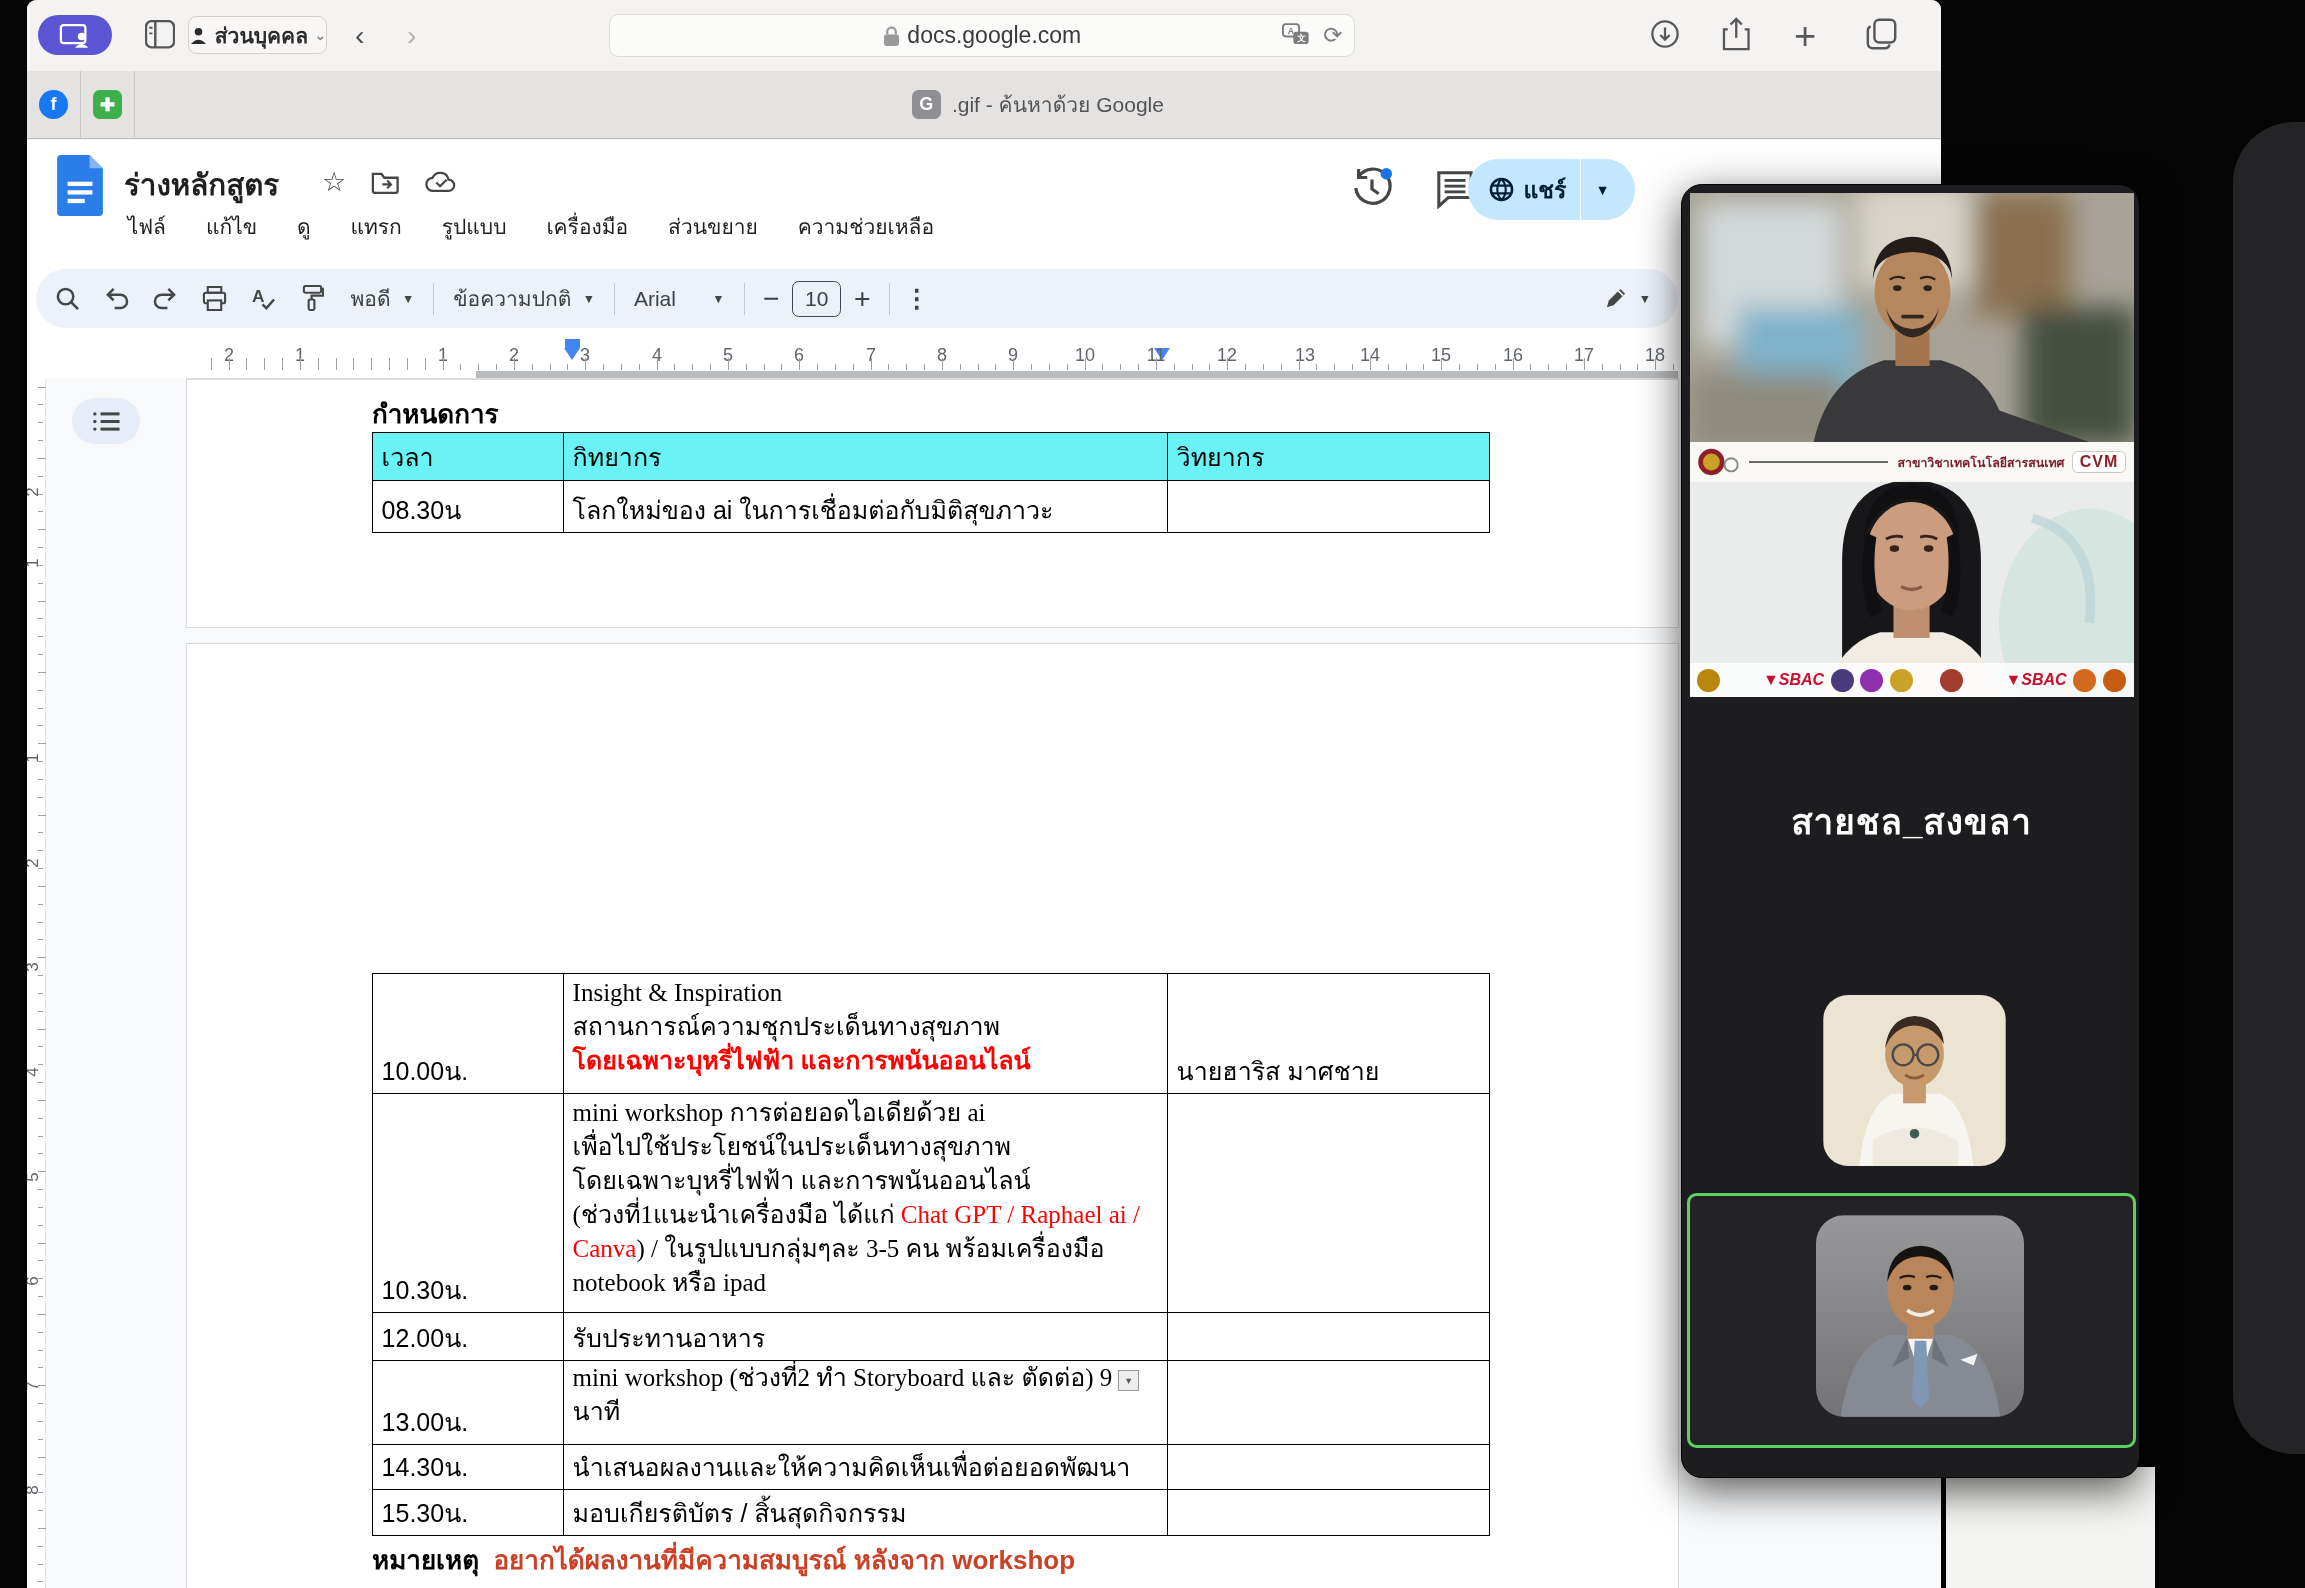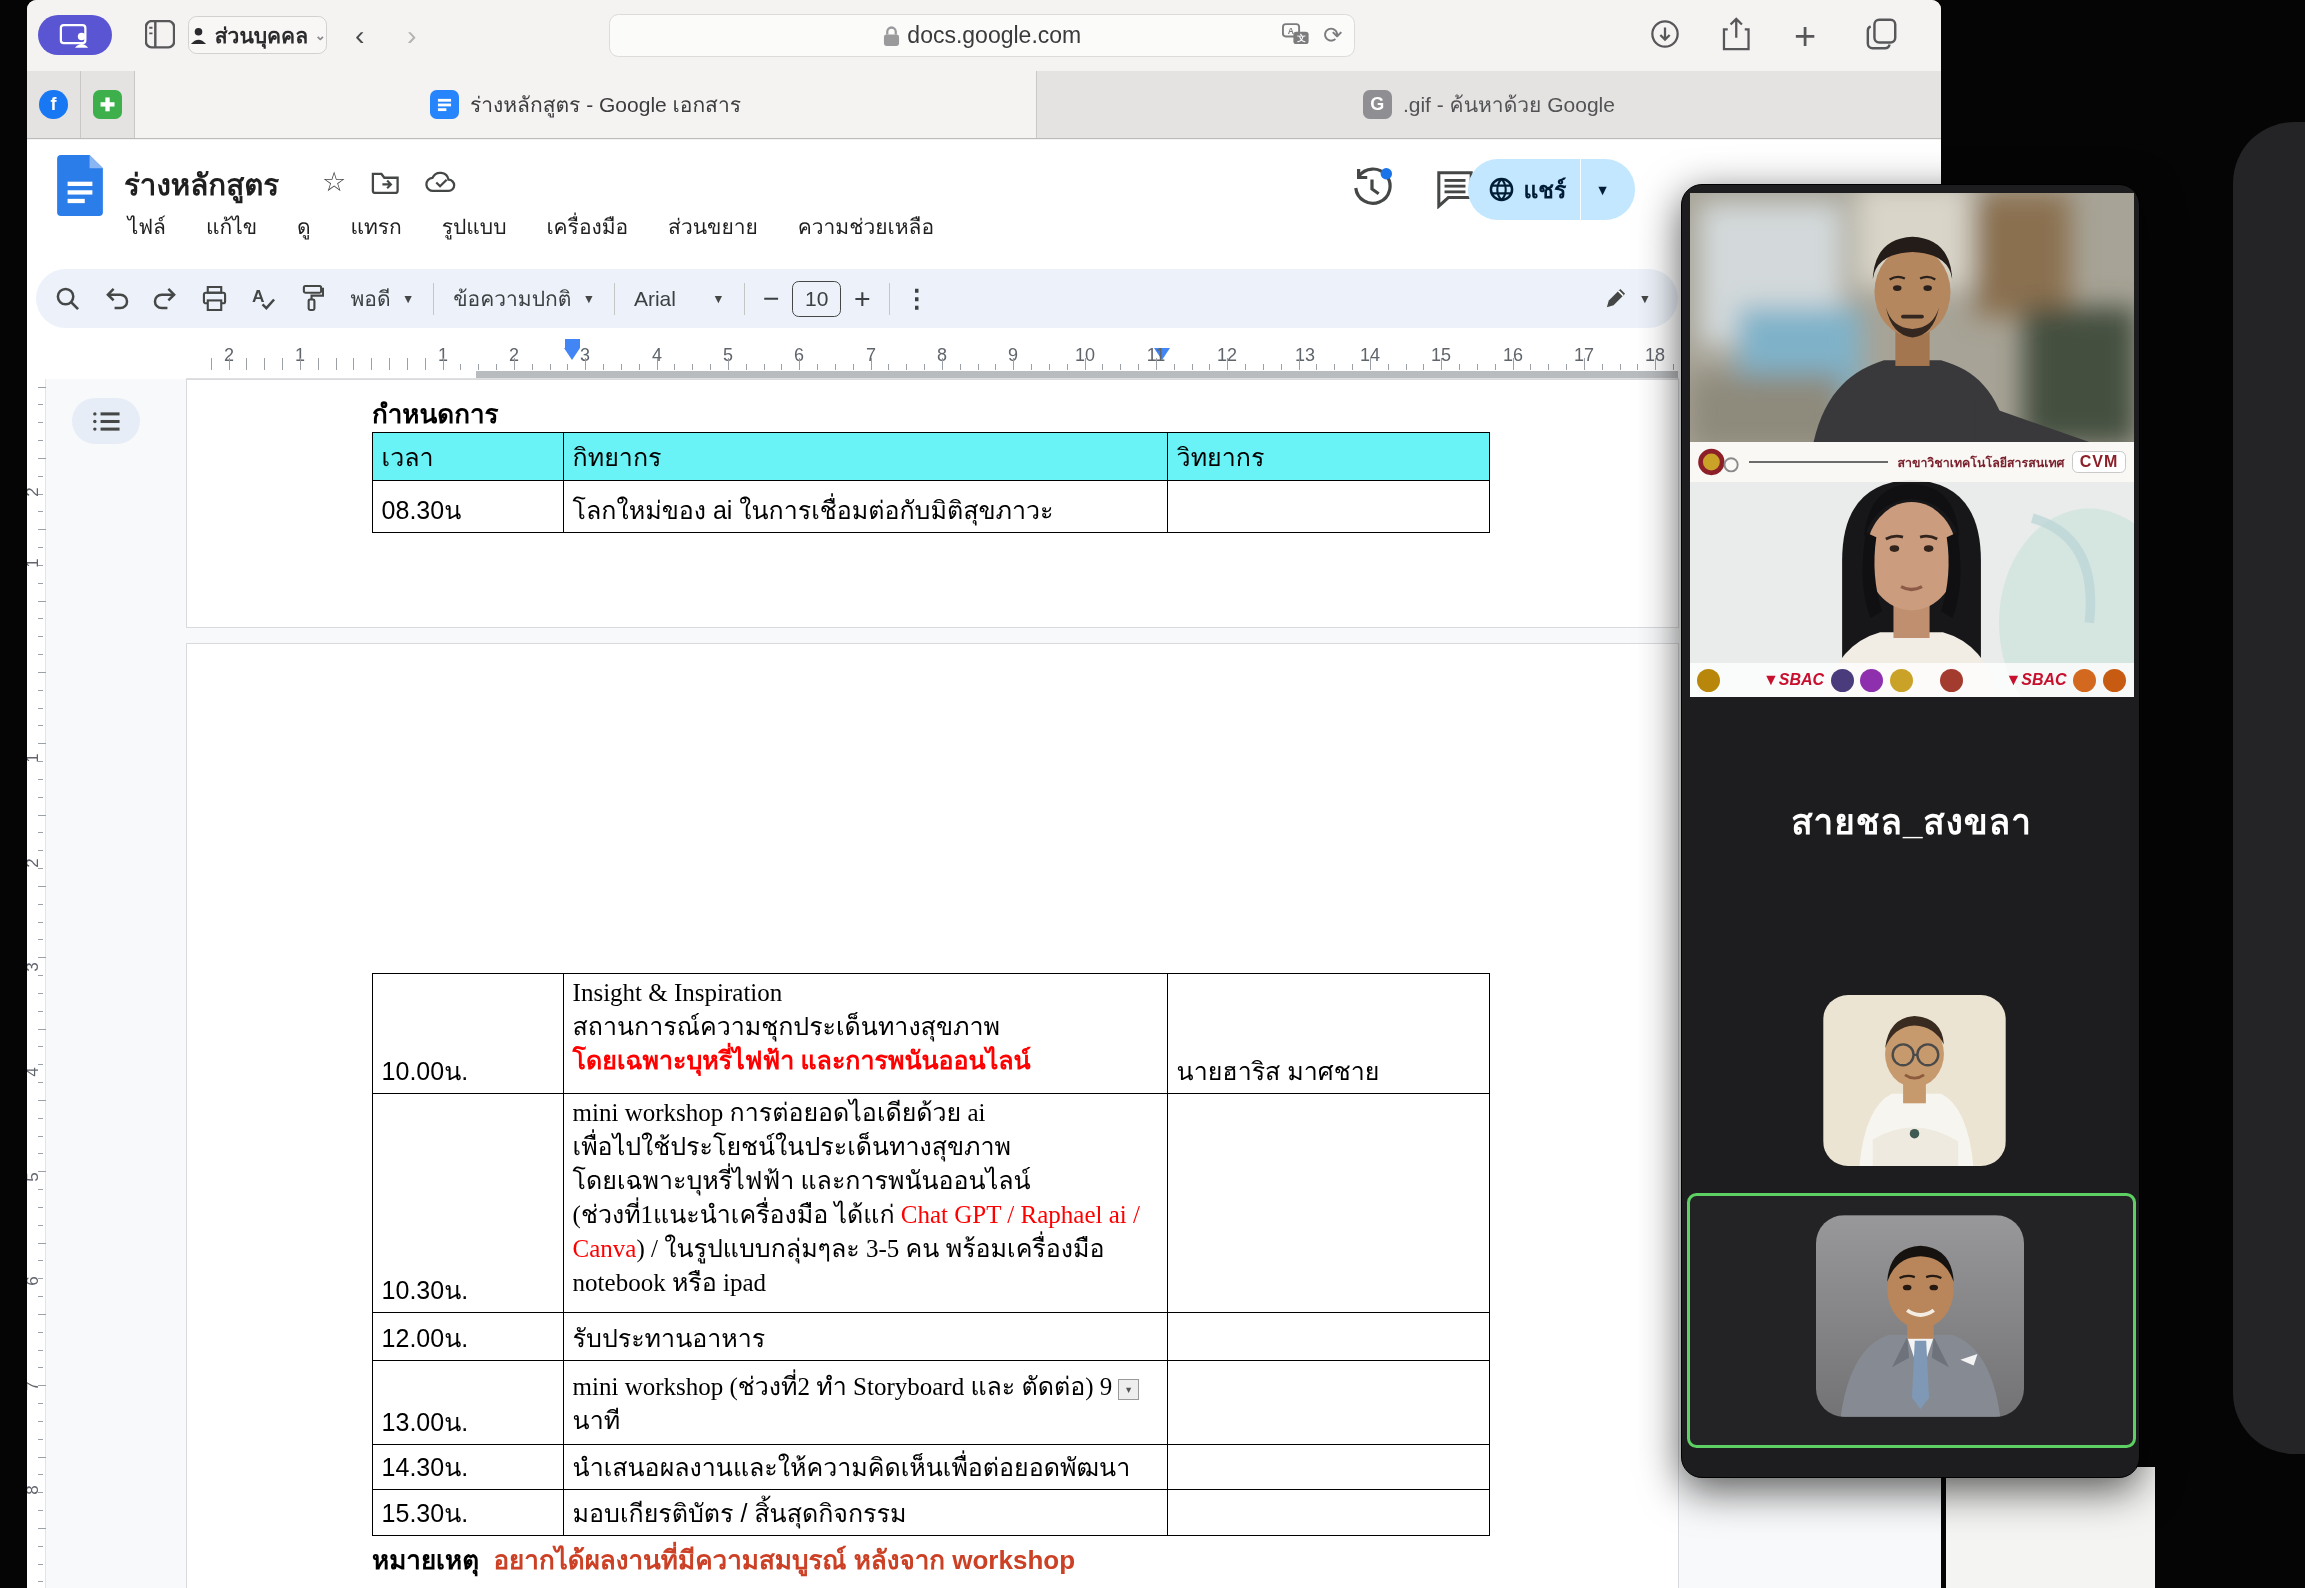--- a/index.html
+++ b/index.html
@@ -188,30 +188,20 @@
         </svg>
       </div>
     </div>
 
     <div id="tabbar" class="abs">
       <div class="pin-tab">
         <div class="favicon" style="background:#1877f2; border-radius:50%;">f</div>
       </div>
       <div class="pin-tab">
         <div class="favicon" style="background:#3db04b;">✚</div>
-      </div>
-      <div class="tab active">
-        <div class="favicon" style="background:#2684fc;">
-          <svg width="15" height="15" viewBox="0 0 16 16">
-              <rect x="1" y="2" width="14" height="3" fill="#fff"></rect>
-              <rect x="1" y="7" width="14" height="3" fill="#fff"></rect>
-              <rect x="1" y="12" width="9" height="3" fill="#fff"></rect>
-            </svg>
-        </div>
-        <span>ร่างหลักสูตร - Google เอกสาร</span>
       </div>
       <div class="tab inactive">
         <div class="favicon" style="background:#8e8e93;">
           <span>G</span>
         </div>
         <span>.gif - ค้นหาด้วย Google</span>
       </div>
     </div>
 
     <div id="docs-chrome" class="abs">
@@ -598,21 +588,21 @@
             </td>
             <td></td>
           </tr>
           <tr style="height:48px;padding-left:16px;">
             <td class="vb">12.00น.</td>
             <td class="vb">รับประทานอาหาร</td>
             <td></td>
           </tr>
           <tr style="height:84px;">
             <td class="vb">13.00น.</td>
-            <td class="vt lh" style="padding-top:9px;">
+            <td class="vt lh" style="padding-top:0;">
               <div><span>mini workshop (ช่วงที่2 ทำ Storyboard และ ตัดต่อ)  9</span><span class="dd-chip">▾</span></div>
               <div>นาที</div>
             </td>
             <td></td>
           </tr>
           <tr style="height:44px;">
             <td class="vb">14.30น.</td>
             <td class="vb">นำเสนอผลงานและให้ความคิดเห็นเพื่อต่อยอดพัฒนา</td>
             <td></td>
           </tr>

